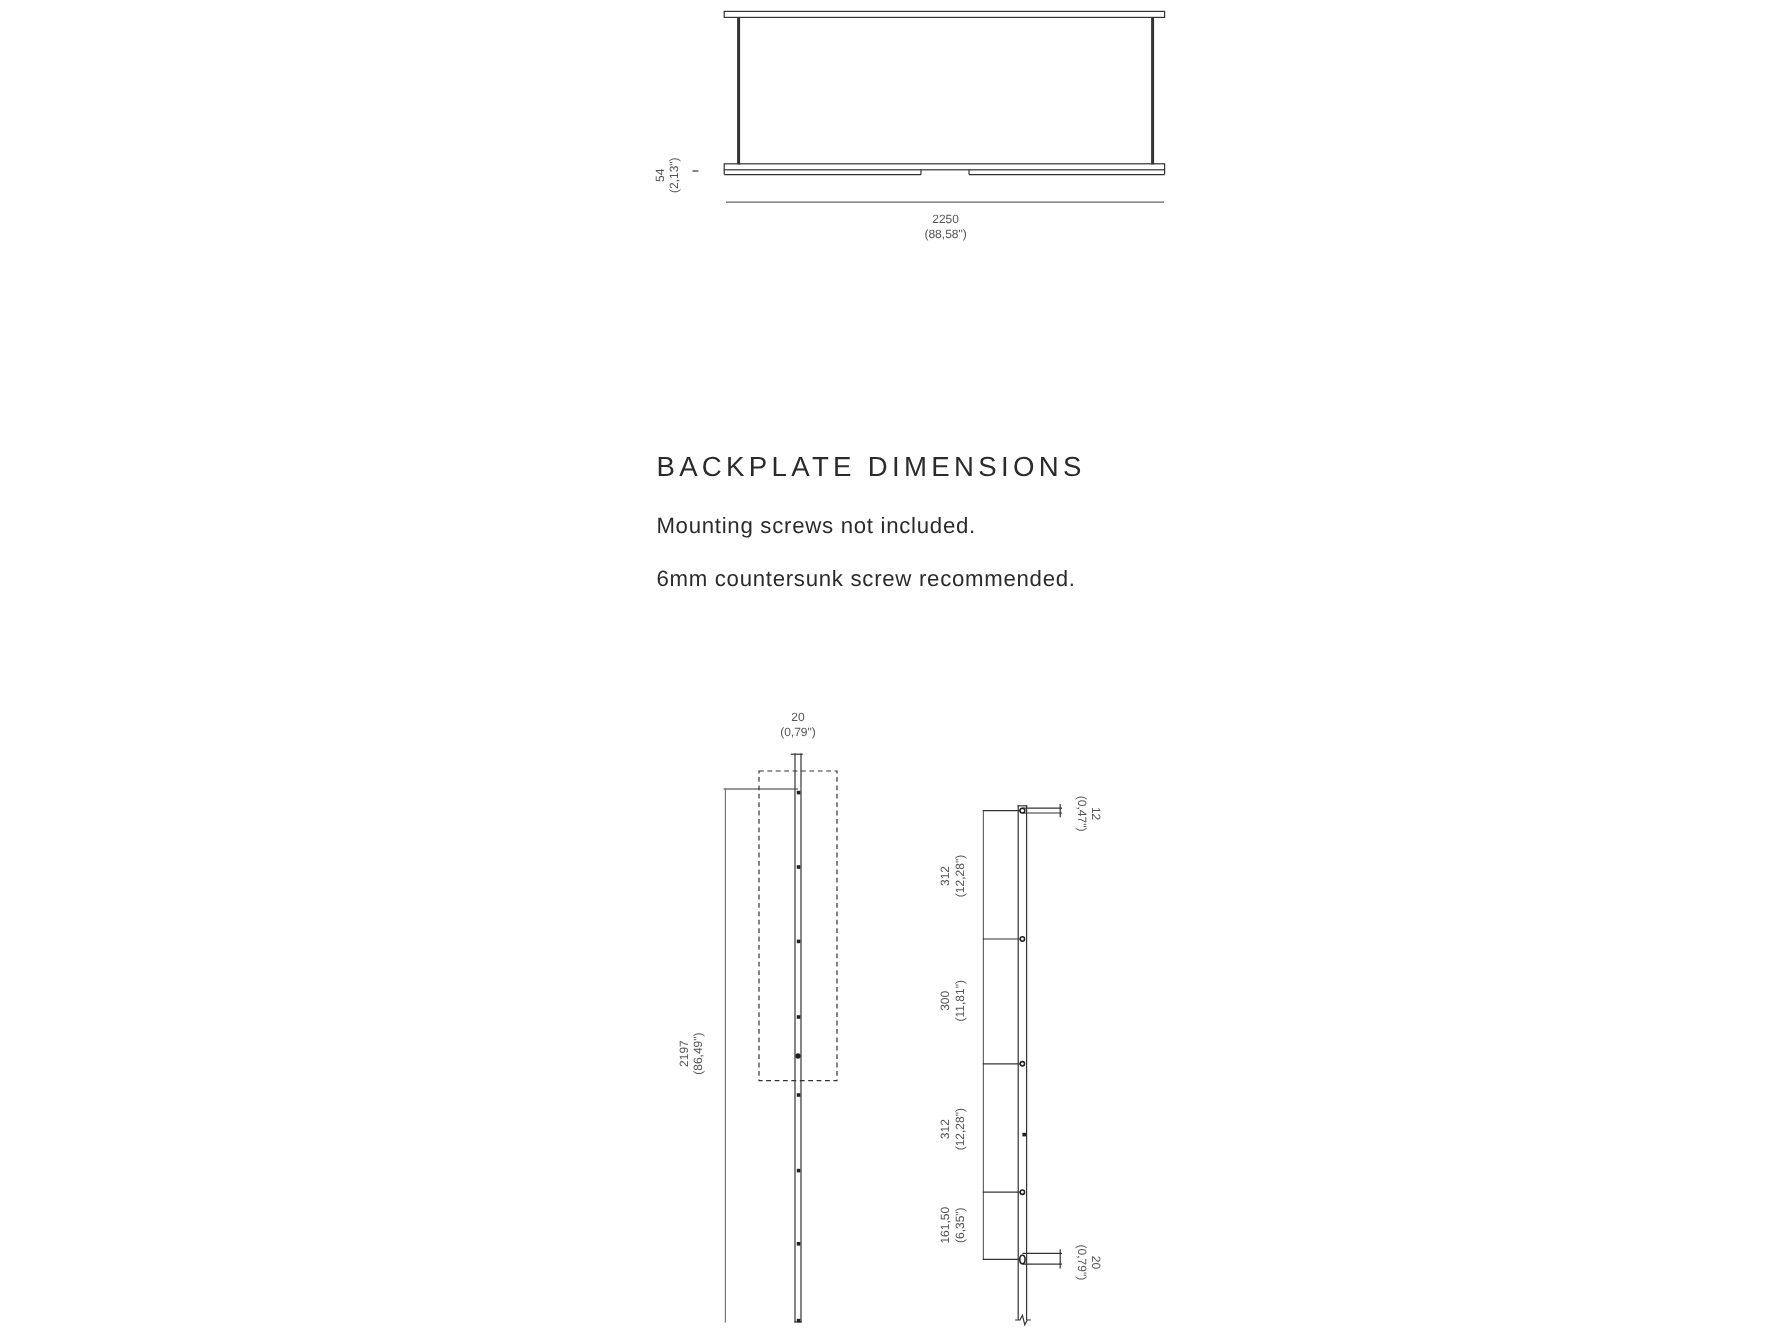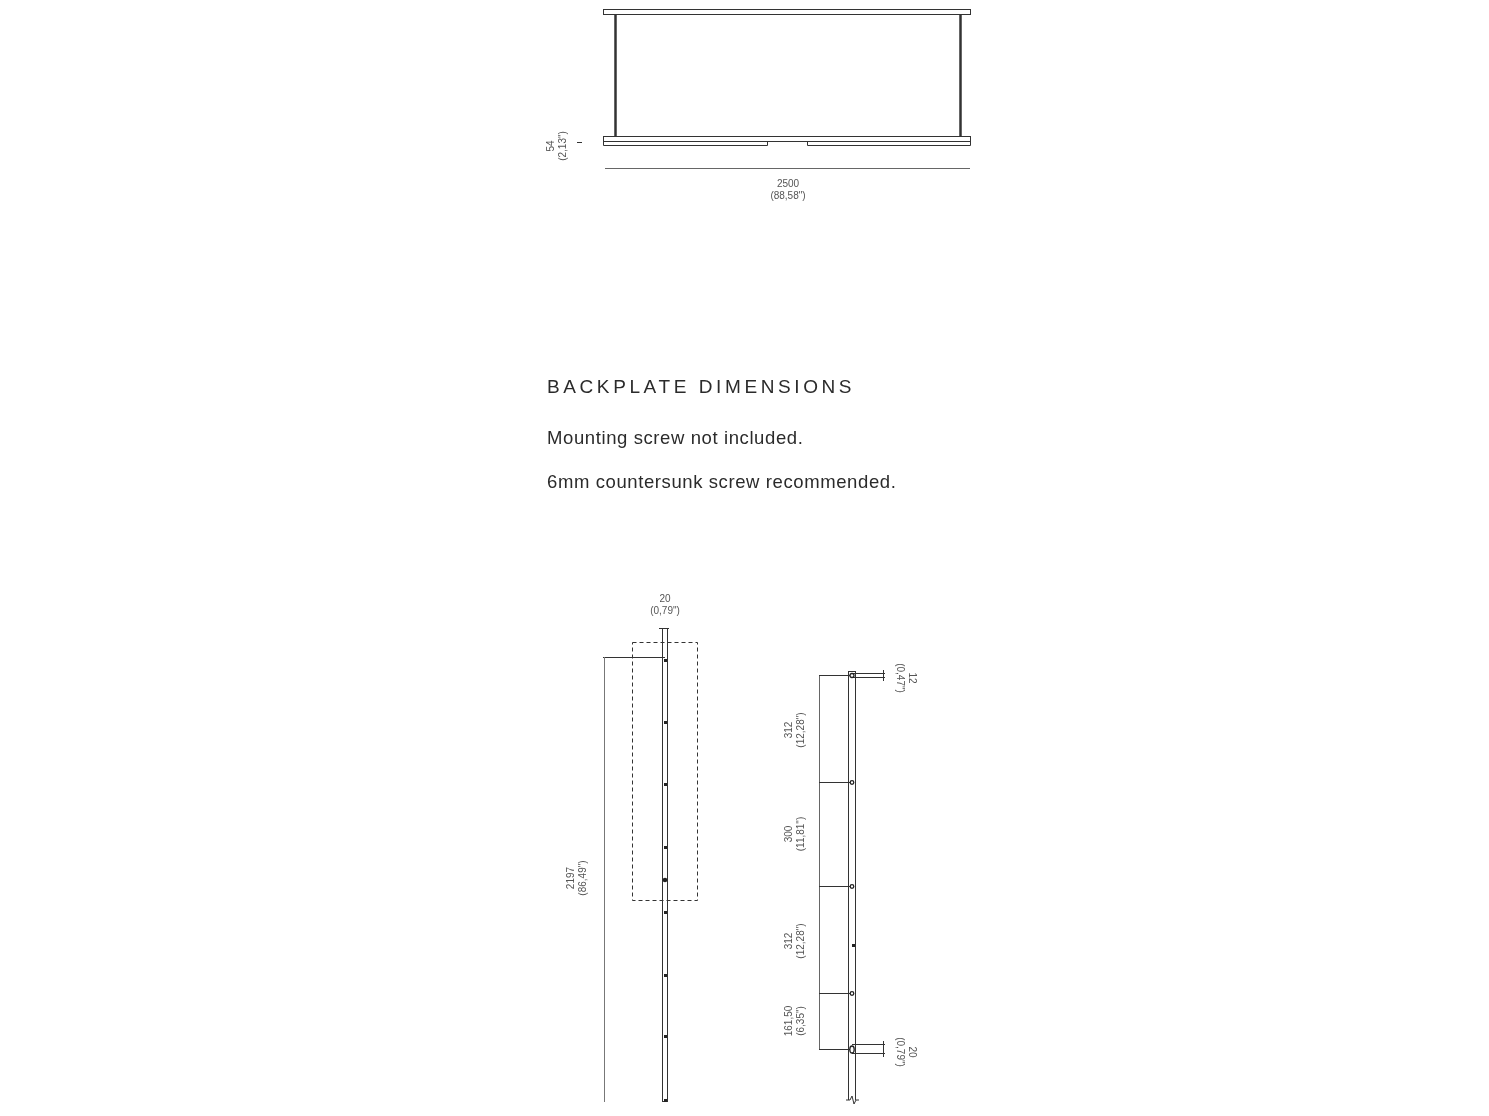--- a/index.html
+++ b/index.html
@@ -1,19 +1,19 @@
 <!DOCTYPE html>
 <html><head>
   <meta charset="utf-8">
   <style>
     html, body { margin: 0; padding: 0; background: #ffffff; }
     body { width: 1489px; height: 1116px; position: relative; overflow: hidden;
            font-family: "Liberation Sans", sans-serif; color: #333333; }
     svg.drawing { position: absolute; left: 0; top: 0; }
-    .heading { position: absolute; left: 547px; top: 376px; font-size: 19px;
+    .heading { position: absolute; left: 547px; top: 376px; font-size: 23px;
                letter-spacing: 3.6px; color: #2b2b2b; font-family: "Liberation Sans", sans-serif; }
     .note { position: absolute; left: 547px; font-size: 18.5px; letter-spacing: 0.6px; color: #2b2b2b;
             font-family: "Liberation Sans", sans-serif; white-space: nowrap; }
     .dim { position: absolute; font-size: 10px; color: #555; text-align: center; line-height: 12px;
            font-family: "Liberation Sans", sans-serif; white-space: nowrap; }
     .rot-ccw { transform: rotate(-90deg); transform-origin: center center; }
     .rot-cw { transform: rotate(90deg); transform-origin: center center; }
   </style>
 </head>
 <body>
@@ -96,26 +96,26 @@
     </g>
     <rect x="852" y="944" width="3" height="3" fill="#222" stroke="none"></rect>
   </g>
 </svg>
 
 <div class="dim rot-ccw" style="left:537px; top:134px; width:40px;">
   <div>54</div>
   <div>(2,13")</div>
 </div>
 <div class="dim" style="left:758px; top:178px; width:60px;">
-  <div>2500</div>
+  <div>2250</div>
   <div>(88,58")</div>
 </div>
 
 <div class="heading">BACKPLATE DIMENSIONS</div>
-<div class="note" style="top:427px;">Mounting screw not included.</div>
+<div class="note" style="top:427px;">Mounting screws not included.</div>
 <div class="note" style="top:471px;">6mm countersunk screw recommended.</div>
 
 <div class="dim" style="left:635px; top:593px; width:60px;">
   <div>20</div>
   <div>(0,79")</div>
 </div>
 <div class="dim rot-ccw" style="left:552px; top:866px; width:50px;">
   <div>2197</div>
   <div>(86,49")</div>
 </div>

